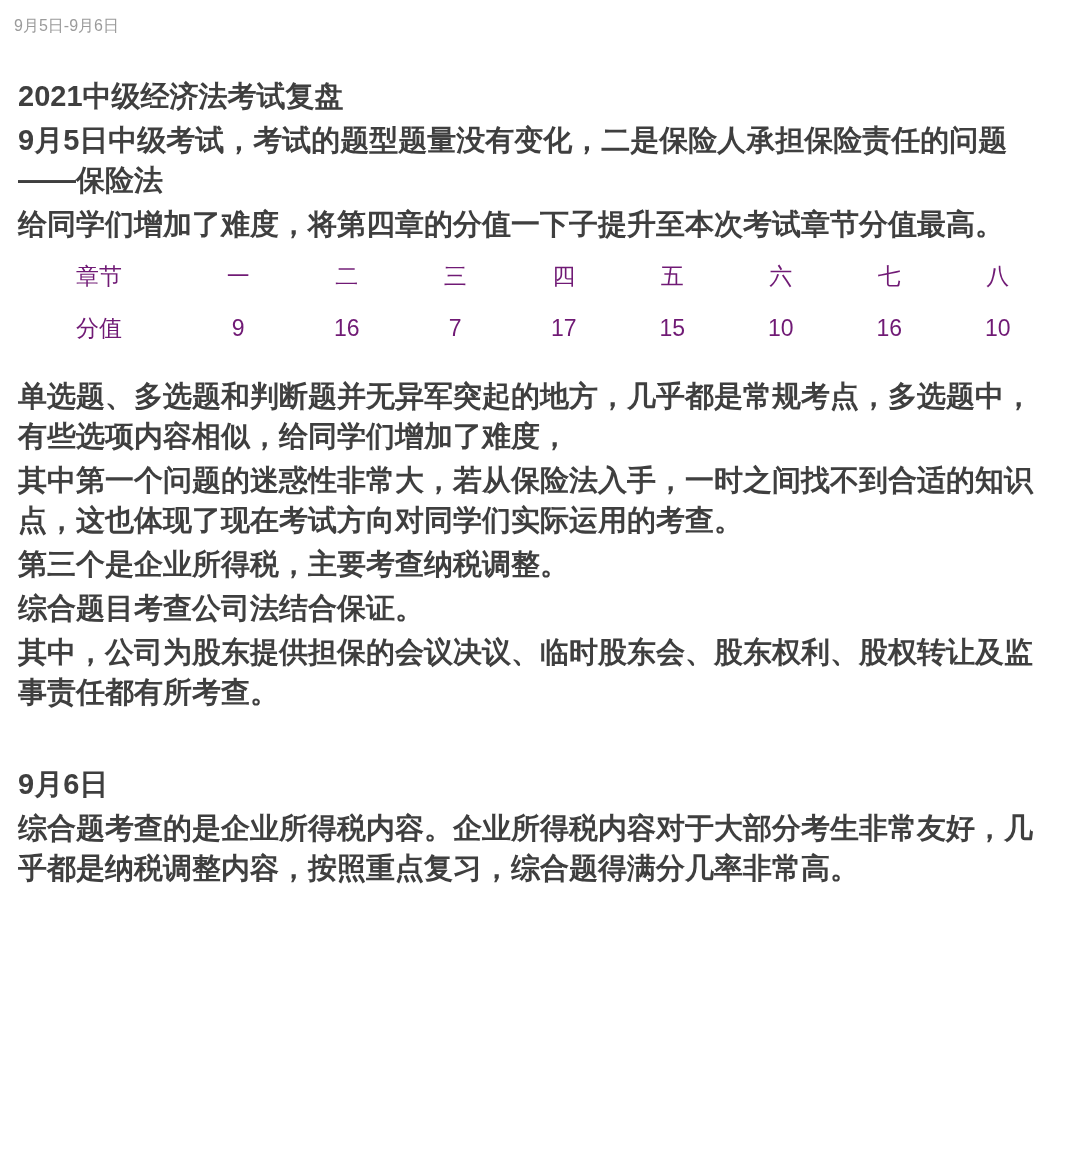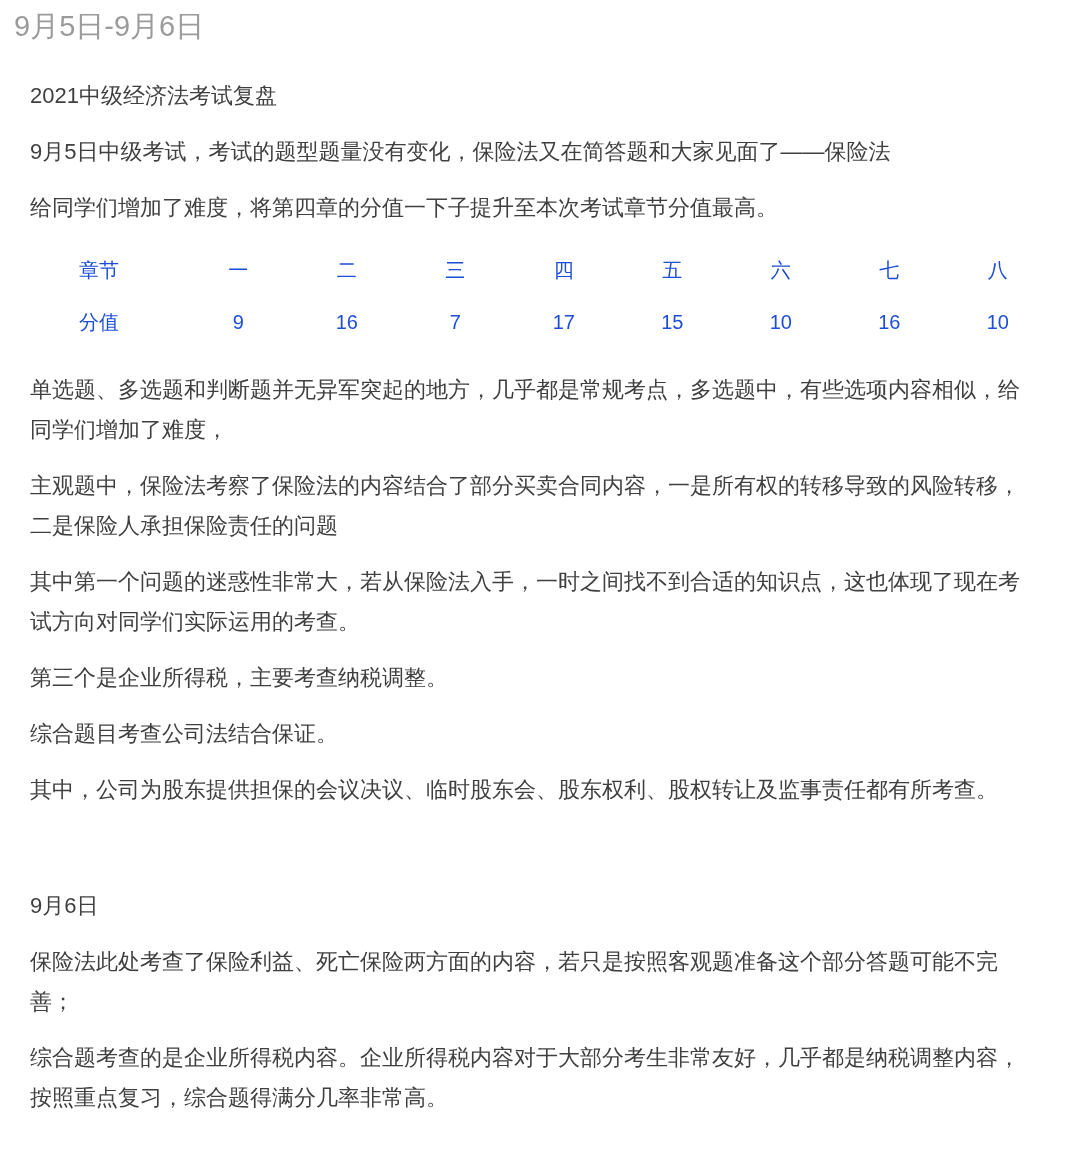--- a/index.html
+++ b/index.html
@@ -12,60 +12,61 @@
     font-family: "Liberation Sans", "DejaVu Sans", sans-serif;
     color: #3f3f3f;
   }
   .article {
     padding: 12px 16px 24px 14px;
     box-sizing: border-box;
     width: 1068px;
   }
   .date-heading {
     color: #9b9b9b;
-    font-size: 29px;
+    font-size: 16px;
     line-height: 28px;
     font-weight: 400;
     margin: 0 0 36px 0;
   }
   p.line {
-    margin: 16px;
-    font-size: 22px;
+    margin: 4px;
+    font-size: 29px;
     line-height: 40px;
     word-break: break-all;
+    font-weight: bold;
   }
   table.score-table {
     width: 100%;
     border-collapse: collapse;
     table-layout: fixed;
     margin: 6px 0 22px 0;
   }
   table.score-table td {
     text-align: center;
-    font-size: 20px;
+    font-size: 23px;
     line-height: 40px;
     padding: 6px 0;
-    color: #1d4ed8;
+    color: #701a75;
   }
   table.score-table td.row-label-cell {
     width: 170px;
   }
   .blank-line {
     height: 44px;
   }
 </style>
 </head>
 <body>
 
 <div class="article">
 
   <h2 class="date-heading">9月5日-9月6日</h2>
 
   <p class="line">2021中级经济法考试复盘</p>
-  <p class="line">9月5日中级考试，考试的题型题量没有变化，保险法又在简答题和大家见面了——保险法</p>
+  <p class="line">9月5日中级考试，考试的题型题量没有变化，二是保险人承担保险责任的问题——保险法</p>
   <p class="line">给同学们增加了难度，将第四章的分值一下子提升至本次考试章节分值最高。</p>
 
   <table class="score-table">
     <tbody>
       <tr>
         <td class="row-label-cell">章节</td>
         <td>一</td>
         <td>二</td>
         <td>三</td>
         <td>四</td>
@@ -82,25 +83,23 @@
         <td>17</td>
         <td>15</td>
         <td>10</td>
         <td>16</td>
         <td>10</td>
       </tr>
     </tbody>
   </table>
 
   <p class="line">单选题、多选题和判断题并无异军突起的地方，几乎都是常规考点，多选题中，有些选项内容相似，给同学们增加了难度，</p>
-  <p class="line">主观题中，保险法考察了保险法的内容结合了部分买卖合同内容，一是所有权的转移导致的风险转移，二是保险人承担保险责任的问题</p>
   <p class="line">其中第一个问题的迷惑性非常大，若从保险法入手，一时之间找不到合适的知识点，这也体现了现在考试方向对同学们实际运用的考查。</p>
   <p class="line">第三个是企业所得税，主要考查纳税调整。</p>
   <p class="line">综合题目考查公司法结合保证。</p>
   <p class="line">其中，公司为股东提供担保的会议决议、临时股东会、股东权利、股权转让及监事责任都有所考查。</p>
 
   <div class="blank-line"></div>
 
   <p class="line">9月6日</p>
-  <p class="line">保险法此处考查了保险利益、死亡保险两方面的内容，若只是按照客观题准备这个部分答题可能不完善；</p>
   <p class="line">综合题考查的是企业所得税内容。企业所得税内容对于大部分考生非常友好，几乎都是纳税调整内容，按照重点复习，综合题得满分几率非常高。</p>
 
 </div>
 
 </body></html>

